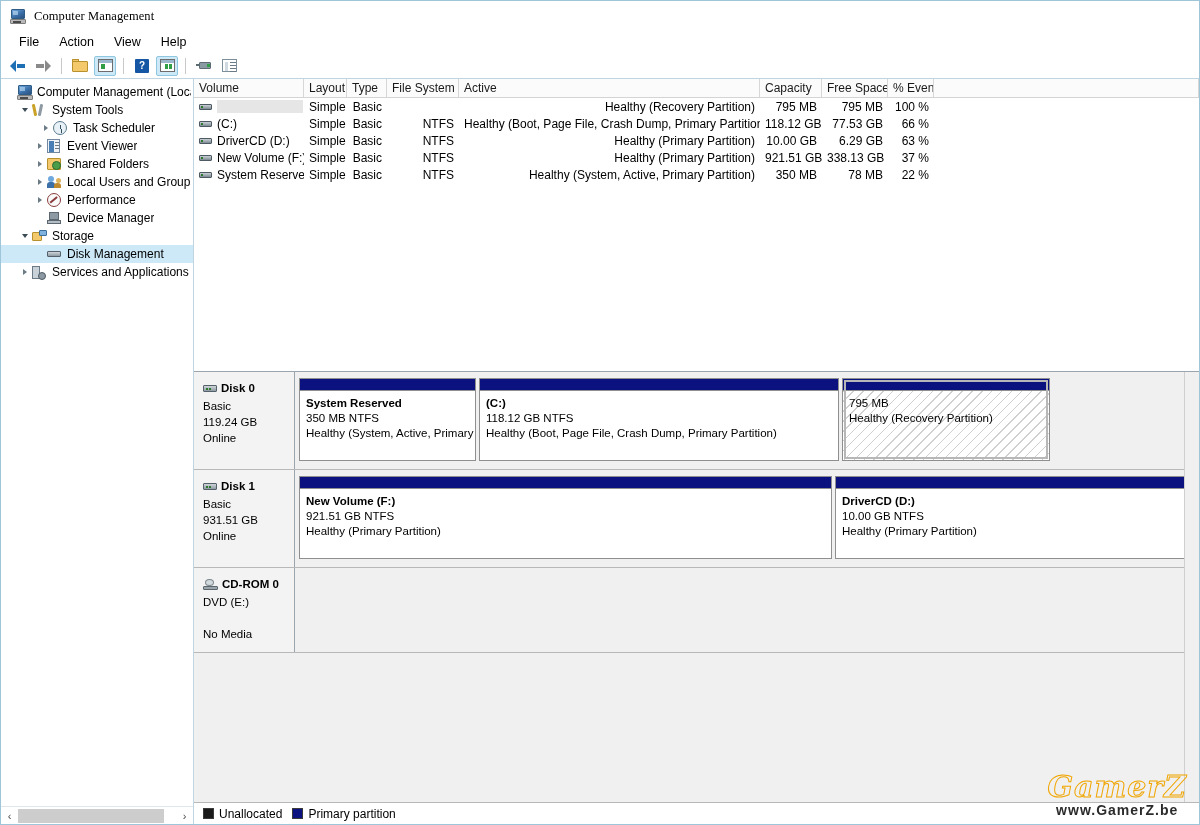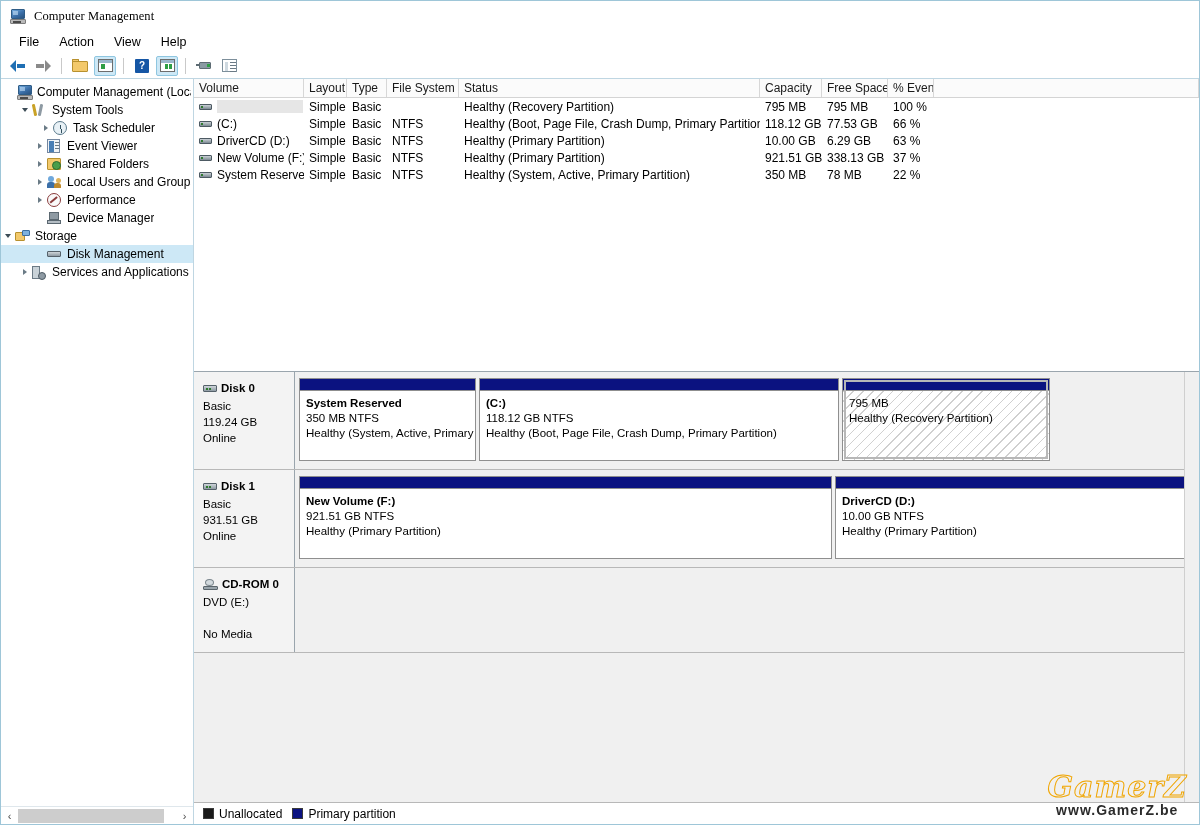--- a/index.html
+++ b/index.html
@@ -233,21 +233,21 @@
     background:#fbfbfb;
     border-bottom:1px solid #d4d4d4;
     font-size:12px;
   }
   .vl-header .col {
     padding:2px 5px 0 5px;
     border-right:1px solid #d7d7d7;
     overflow:hidden; white-space:nowrap;
     color:#1a1a1a;
   }
-  .vl-body { flex:1; overflow:hidden; }
+  .vl-body { flex:1; overflow:hidden;text-align:right; }
   .vl-row { display:flex; height:17px; font-size:12px; align-items:center; }
   .vl-row .col { padding:0 5px; overflow:hidden; white-space:nowrap; }
   .vl-row .col.vol { display:flex; align-items:center; gap:5px; }
   .vl-row .volname-hl { background:#e6e6e6; display:inline-block; min-width:86px; height:13px; }
 
   .c-vol { width:110px; min-width:110px; }
   .c-lay { width:43px; min-width:43px; }
   .c-typ { width:40px; min-width:40px; }
   .c-fs  { width:72px; min-width:72px; }
   .c-st  { width:301px; min-width:301px; }
@@ -526,21 +526,21 @@
           <div class="tree-row" style="padding-left: 32px;">
             <span class="tw"></span>
             <span class="tree-icon" style="display: flex; align-items: center;">
               <span class="ti-dev">
                 <i class="scr"></i>
                 <i class="bs"></i>
               </span>
             </span>
             <span class="tree-label">Device Manager</span>
           </div>
-          <div class="tree-row" style="">
+          <div class="tree-row" style="padding-left: 17px;">
             <span class="tw">
               <span class="chev-d"></span>
             </span>
             <span class="tree-icon" style="display: flex; align-items: center;">
               <span class="ti-storage">
                 <i class="f1"></i>
                 <i class="d1"></i>
               </span>
             </span>
             <span class="tree-label">Storage</span>
@@ -577,21 +577,21 @@
     </div>
 
     <div class="content-pane">
 
       <div class="vol-list">
         <div class="vl-header" id="vl-header">
             <div class="col c-vol">Volume</div>
             <div class="col c-lay">Layout</div>
             <div class="col c-typ">Type</div>
             <div class="col c-fs">File System</div>
-            <div class="col c-st">Status</div>
+            <div class="col c-st">Active</div>
             <div class="col c-cap">Capacity</div>
             <div class="col c-free">Free Space</div>
             <div class="col c-pct">% Event</div>
             <div class="col c-pad"></div>
           </div>
         <div class="vl-body" id="vl-body">
             <div class="vl-row">
               <div class="col c-vol vol">
                 <span class="vol-glyph">
                   <i></i>

